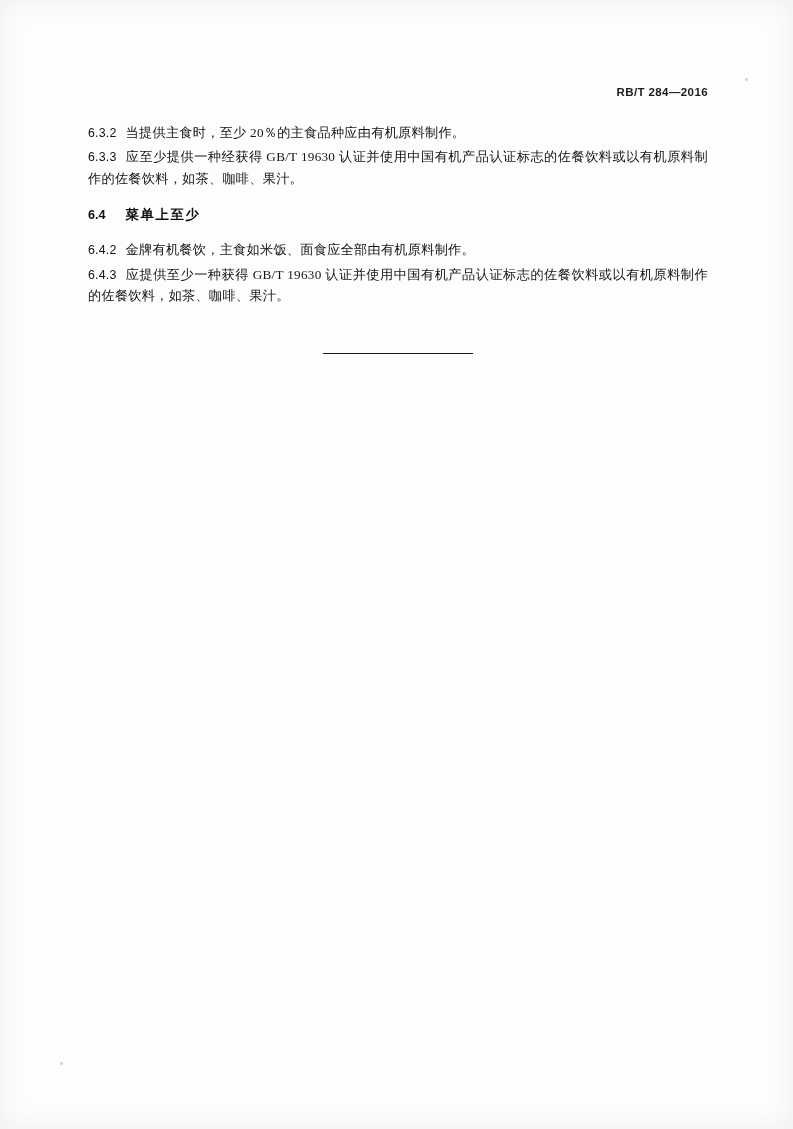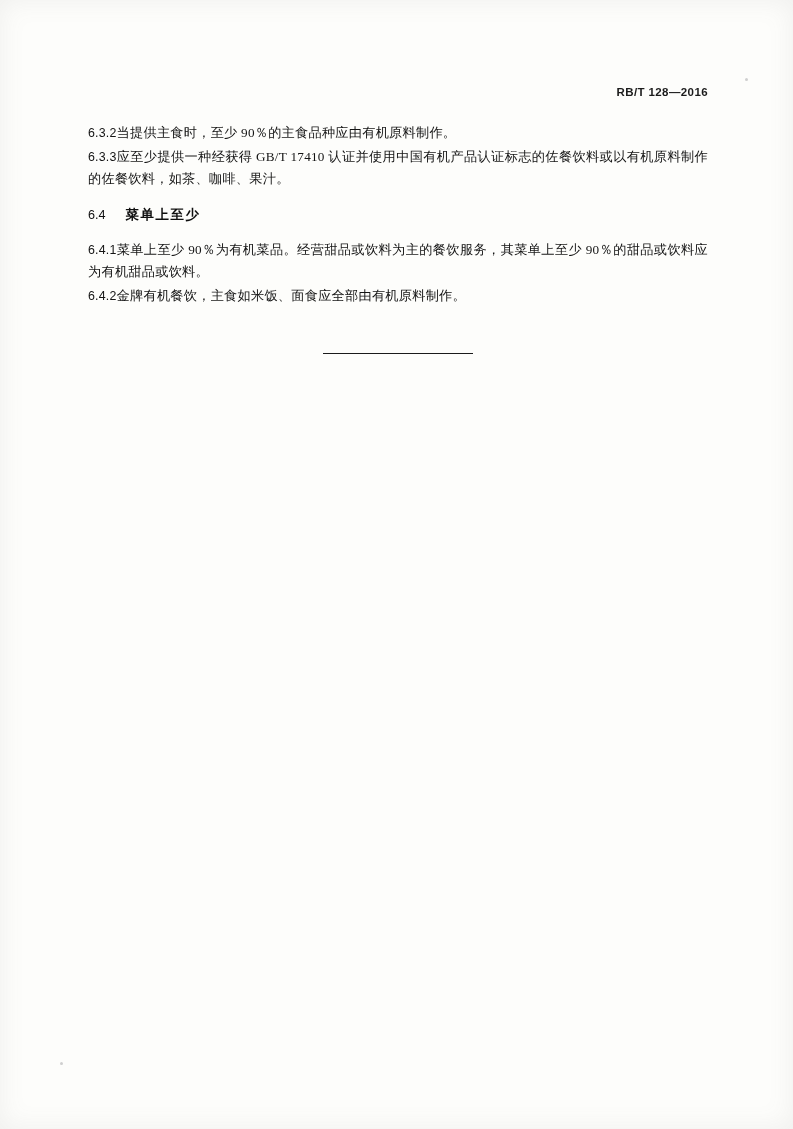--- a/index.html
+++ b/index.html
@@ -47,36 +47,37 @@
     font-size: 13.2px;
     line-height: 1.62;
     color: #141414;
     margin: 0 0 3px 0;
     text-align: justify;
   }
   .clause .num {
     font-family: "Liberation Sans", sans-serif;
     font-size: 12.4px;
     letter-spacing: 0.2px;
+    margin-right: 9px;
     white-space: nowrap;
   }
   .clause .txt {
     letter-spacing: 0.25px;
   }
   .section-head {
     margin: 17px 0 15px 0;
     font-size: 13.4px;
     color: #0f0f0f;
     font-weight: bold;
   }
   .section-head .num {
     font-family: "Liberation Sans", sans-serif;
     font-size: 12.6px;
     margin-right: 20px;
-    font-weight: normal;
+    font-weight: bold;
   }
   .section-head .txt {
     letter-spacing: 1.6px;
   }
   .rule-wrap {
     margin-top: 34px;
     text-align: center;
   }
   .rule {
     display: inline-block;
@@ -94,42 +95,42 @@
 </head>
 <body>
 
 <div class="page">
 
   <div class="spot" style="left:745px; top:78px;"></div>
   <div class="spot" style="left:60px; top:1062px;"></div>
 
   <div class="content">
 
-    <div class="header-line">RB/T  128—2016</div>
+    <div class="header-line">RB/T  284—2016</div>
 
     <p class="clause">
-      <span class="num">6.3.2</span><span class="txt">当提供主食时，至少 90％的主食品种应由有机原料制作。</span>
+      <span class="num">6.3.2</span><span class="txt">当提供主食时，至少 20％的主食品种应由有机原料制作。</span>
     </p>
 
     <p class="clause">
-      <span class="num">6.3.3</span><span class="txt">应至少提供一种经获得 GB/T 17410 认证并使用中国有机产品认证标志的佐餐饮料或以有机原料制作的佐餐饮料，如茶、咖啡、果汁。</span>
+      <span class="num">6.3.3</span><span class="txt">应至少提供一种经获得 GB/T 19630 认证并使用中国有机产品认证标志的佐餐饮料或以有机原料制作的佐餐饮料，如茶、咖啡、果汁。</span>
     </p>
 
     <div class="section-head">
       <span class="num">6.4</span><span class="txt">菜单上至少</span>
     </div>
 
-    <p class="clause">
-      <span class="num">6.4.1</span><span class="txt">菜单上至少 90％为有机菜品。经营甜品或饮料为主的餐饮服务，其菜单上至少 90％的甜品或饮料应为有机甜品或饮料。</span>
-    </p>
 
     <p class="clause">
       <span class="num">6.4.2</span><span class="txt">金牌有机餐饮，主食如米饭、面食应全部由有机原料制作。</span>
     </p>
 
+    <p class="clause">
+      <span class="num">6.4.3</span><span class="txt">应提供至少一种获得 GB/T 19630 认证并使用中国有机产品认证标志的佐餐饮料或以有机原料制作的佐餐饮料，如茶、咖啡、果汁。</span>
+    </p>
 
 
     <div class="rule-wrap">
       <span class="rule"></span>
     </div>
 
   </div>
 </div>
 
 </body></html>

